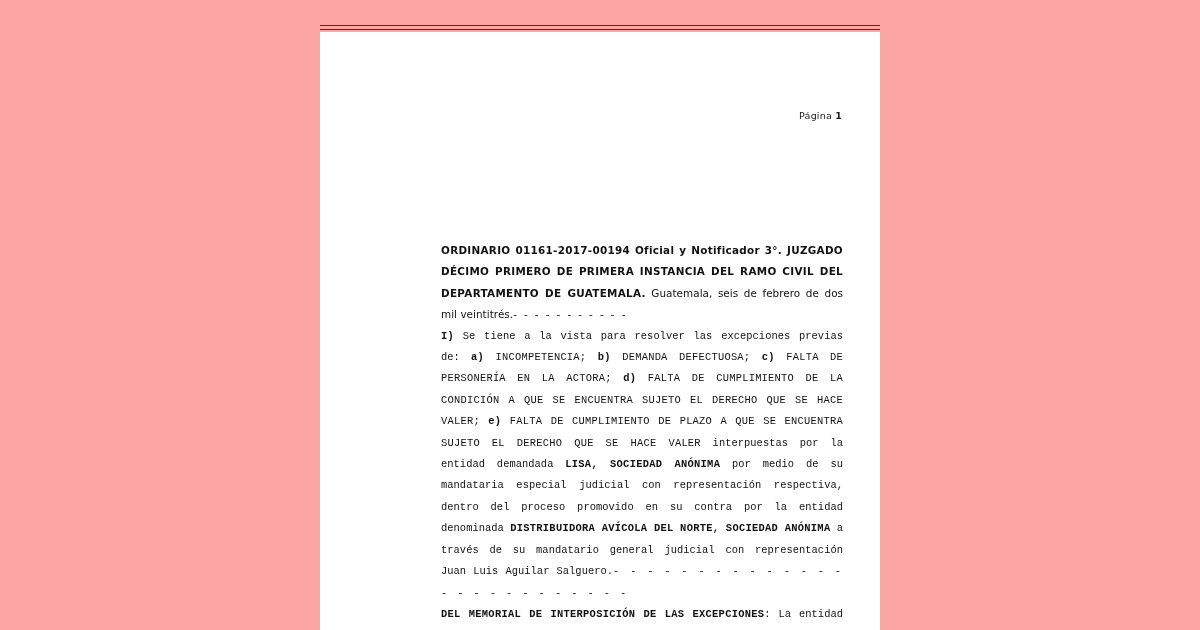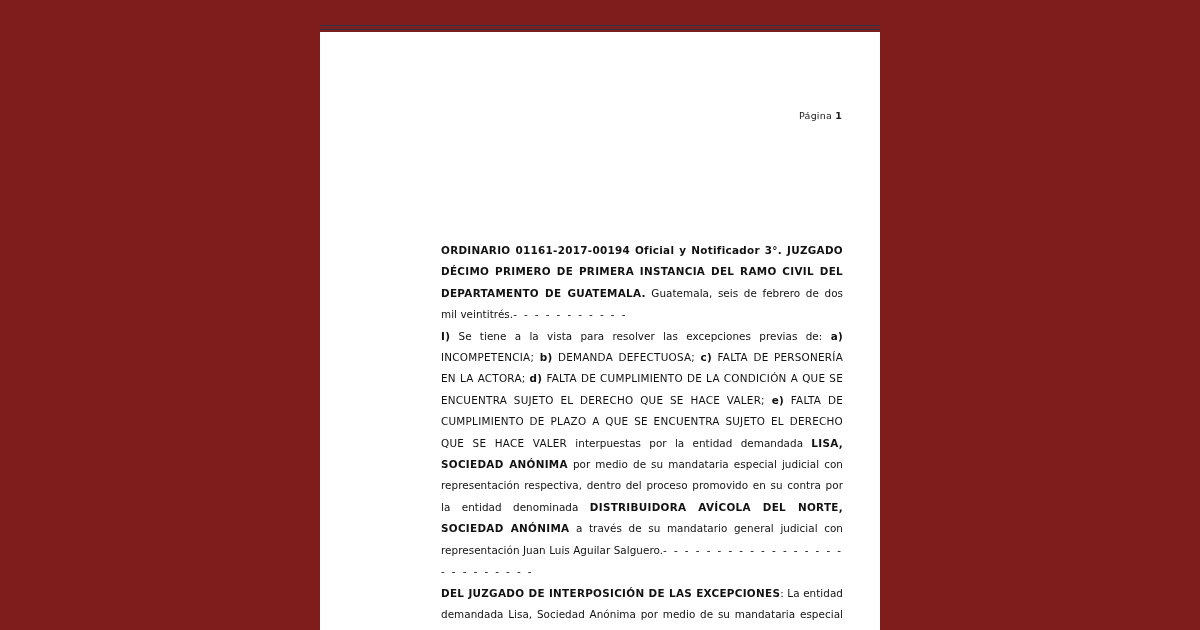--- a/index.html
+++ b/index.html
@@ -11,21 +11,21 @@
     height: 630px;
     overflow: hidden;
     background: #151b2b;
     font-family: "DejaVu Sans", sans-serif;
   }
 
   #viewer {
     position: relative;
     width: 1200px;
     height: 630px;
-    background: #7f1d1d;
+    background: #fca5a5;
   }
 
   
   .stack-line {
     position: absolute;
     left: 320px;
     width: 560px;
     height: 1px;
     background: #2b3448;
   }
@@ -68,20 +68,21 @@
     text-justify: inter-word;
     letter-spacing: 0.05px;
   }
 
   .body-text p {
     margin: 8px 0 0 0;
   }
 
   .body-text p + p {
     margin-top: 0;
+    font-family: Liberation Mono, monospace;
   }
 
   
   .b {
     font-weight: 700;
     letter-spacing: 0.3px;
   }
 
   
   .u {
@@ -105,18 +106,18 @@
   <div class="page">
 
     <div class="page-number">
       <span>Página</span>
       <b>1</b>
     </div>
 
     <div class="body-text" id="body-text">
         <p><span class="b">ORDINARIO 01161-2017-00194 Oficial y Notificador 3°. JUZGADO DÉCIMO PRIMERO DE PRIMERA INSTANCIA DEL RAMO CIVIL DEL DEPARTAMENTO DE GUATEMALA.</span><span> Guatemala, seis de febrero de dos mil veintitrés.</span><span class="dashes">- - - - - - - - - - -</span></p>
         <p><span class="b">I)</span><span> Se tiene a la vista para resolver las excepciones previas de: </span><span class="b">a)</span><span class="u"> INCOMPETENCIA; </span><span class="b">b)</span><span class="u"> DEMANDA DEFECTUOSA; </span><span class="b">c)</span><span class="u"> FALTA DE PERSONERÍA EN LA ACTORA; </span><span class="b">d)</span><span class="u"> FALTA DE CUMPLIMIENTO DE LA CONDICIÓN A QUE SE ENCUENTRA SUJETO EL DERECHO QUE SE HACE VALER; </span><span class="b">e)</span><span class="u"> FALTA DE CUMPLIMIENTO DE PLAZO A QUE SE ENCUENTRA SUJETO EL DERECHO QUE SE HACE VALER</span><span> interpuestas por la entidad demandada </span><span class="b">LISA, SOCIEDAD ANÓNIMA</span><span> por medio de su mandataria especial judicial con representación respectiva, dentro del proceso promovido en su contra por la entidad denominada </span><span class="b">DISTRIBUIDORA AVÍCOLA DEL NORTE, SOCIEDAD ANÓNIMA</span><span> a través de su mandatario general judicial con representación Juan Luis Aguilar Salguero.</span><span class="dashes">- - - - - - - - - -  - - - - - - - - - - - - - - - -</span></p>
-        <p><span class="b">DEL JUZGADO DE INTERPOSICIÓN DE LAS EXCEPCIONES</span><span>: La entidad demandada Lisa, Sociedad Anónima por medio de su mandataria especial judicial con representación respectiva, luego de relacionar los antecedentes cronológicos de la</span></p>
+        <p><span class="b">DEL MEMORIAL DE INTERPOSICIÓN DE LAS EXCEPCIONES</span><span>: La entidad demandada Lisa, Sociedad Anónima por medio de su mandataria especial judicial con representación respectiva, luego de relacionar los antecedentes cronológicos de la</span></p>
       </div>
 
   </div>
 
 </div>
 
 </body></html>

